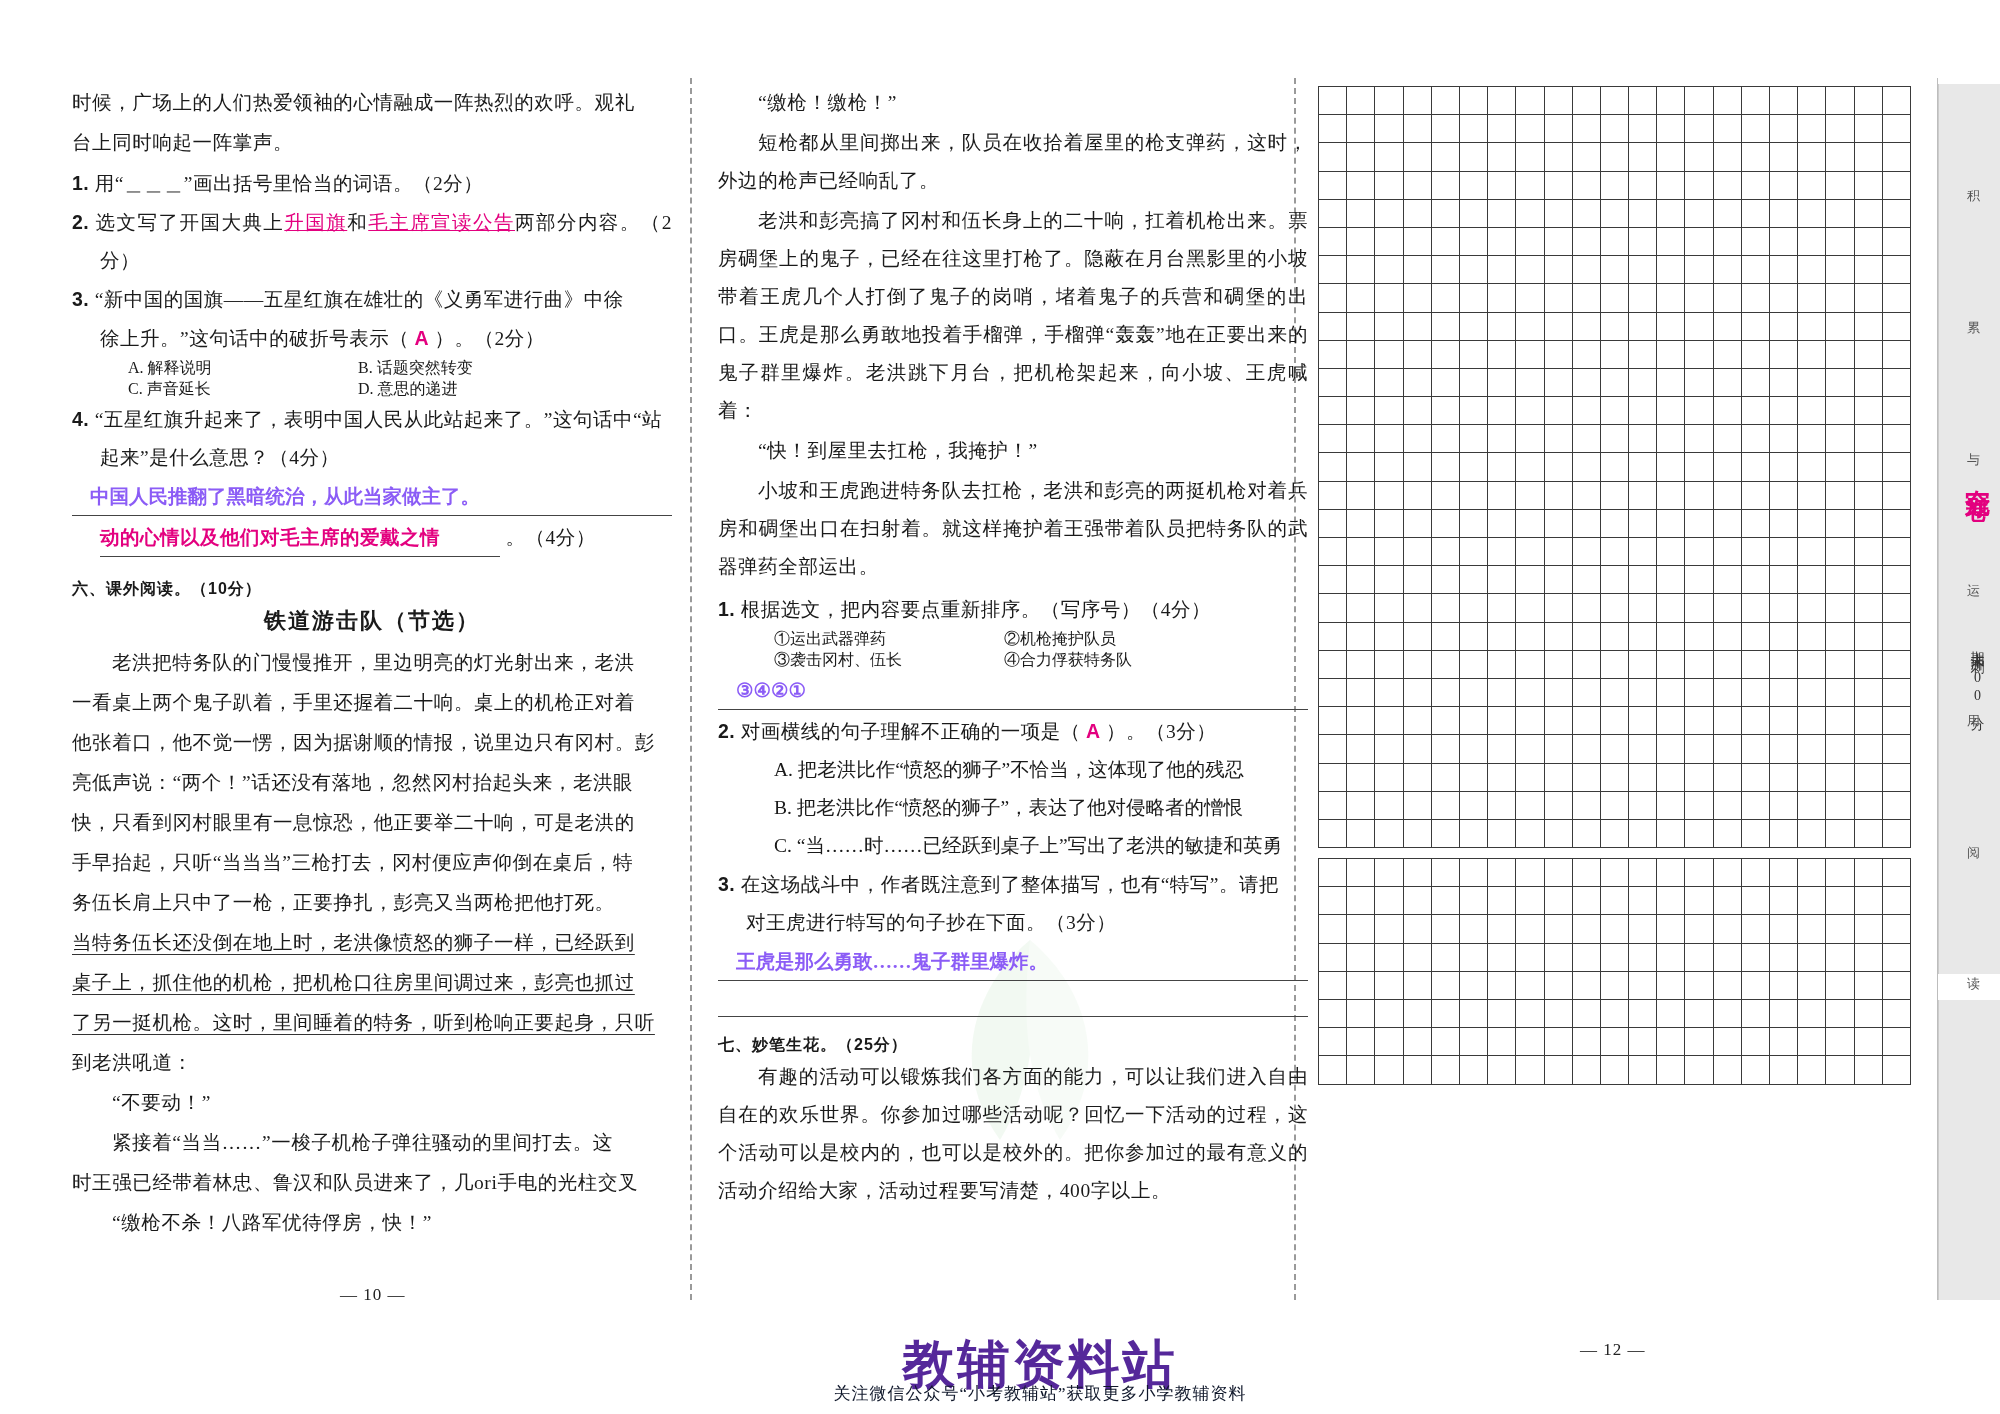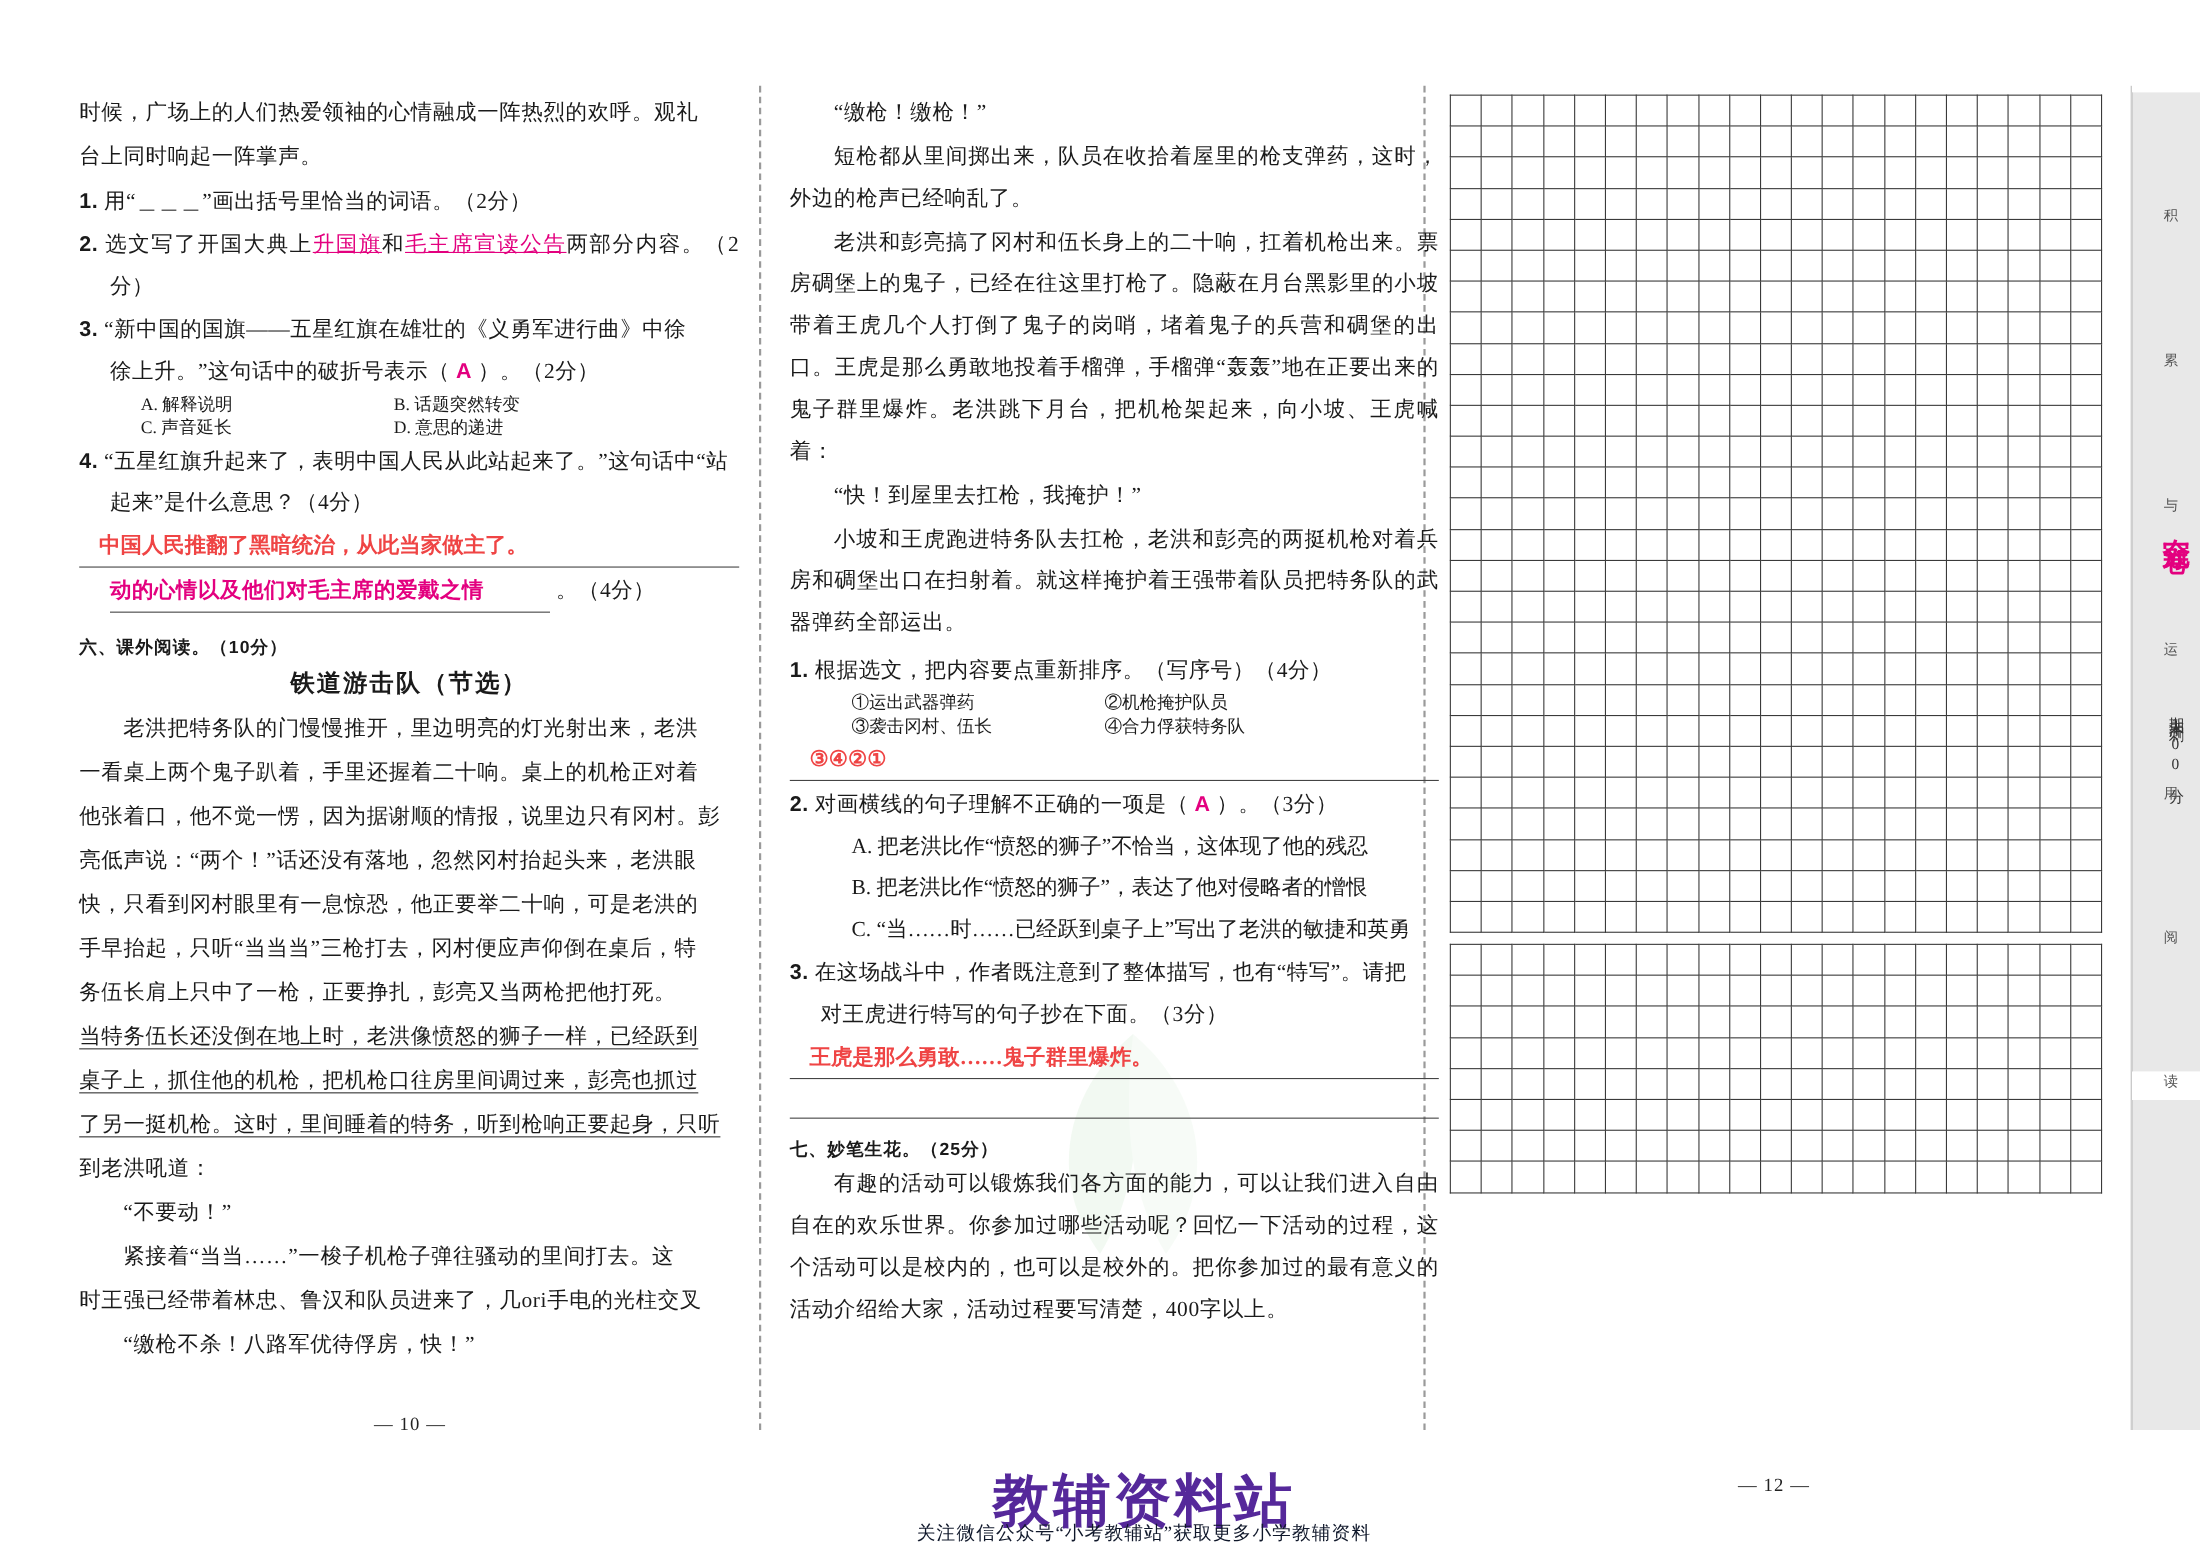--- a/index.html
+++ b/index.html
@@ -52,21 +52,21 @@
     text-align:justify; margin:0;
   }
   .qnum b { font-family:"Liberation Sans", sans-serif; font-weight:bold; }
   .hang { padding-left:28px; text-indent:-28px; }
   .sub { padding-left:56px; font-size:19.5px; line-height:38px; margin:0; }
 
   .pinkul { color:#e3007f; text-decoration:underline; text-decoration-color:#e3007f; }
   .ans-red { color:#e3007f; font-weight:bold; font-family:"Liberation Sans", sans-serif; }
 
   .ansline {
-    color:#ef4444; font-weight:bold; font-size:19.5px; line-height:36px;
+    color:#8b5cf6; font-weight:bold; font-size:19.5px; line-height:36px;
     border-bottom:1.2px solid #444; display:block; margin:2px 0 2px 0;
     padding-left:18px;
   }
   .ansline.nb { border-bottom:none; }
 
   .sec-title {
     font-size:16px; font-weight:bold; margin:22px 0 2px 0;
     font-family:"Liberation Sans", sans-serif; letter-spacing:1px;
   }
   .center-title {

